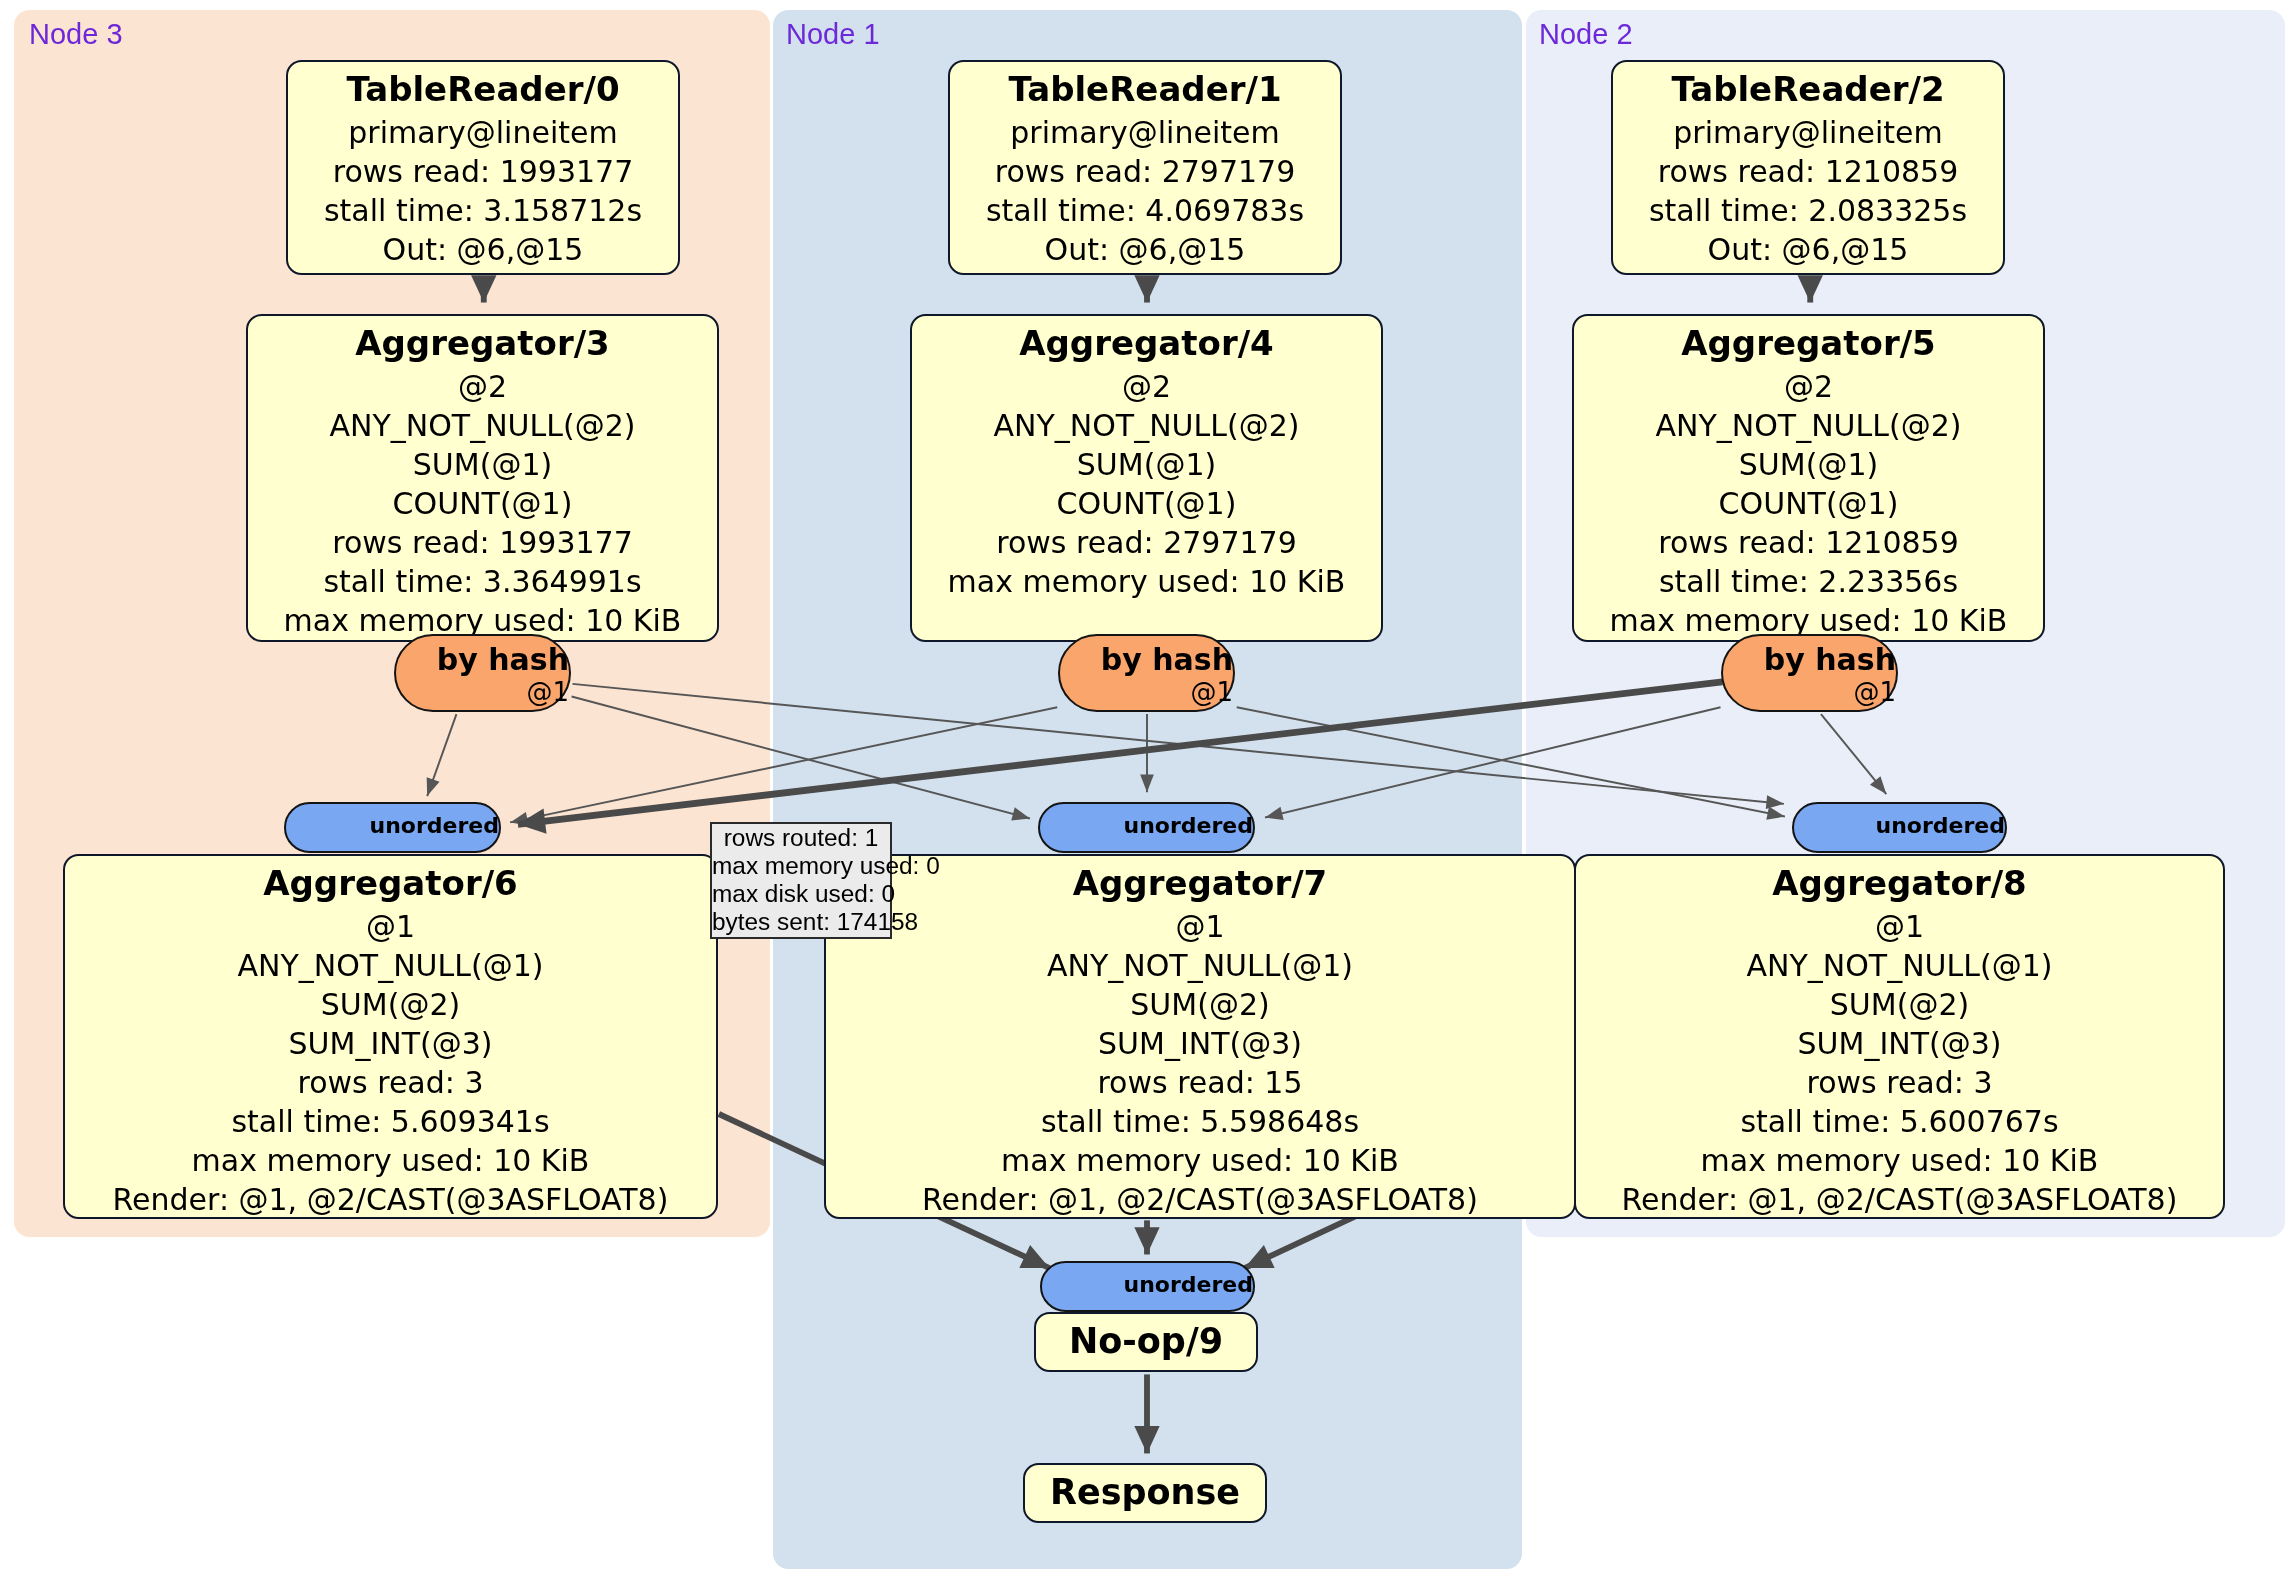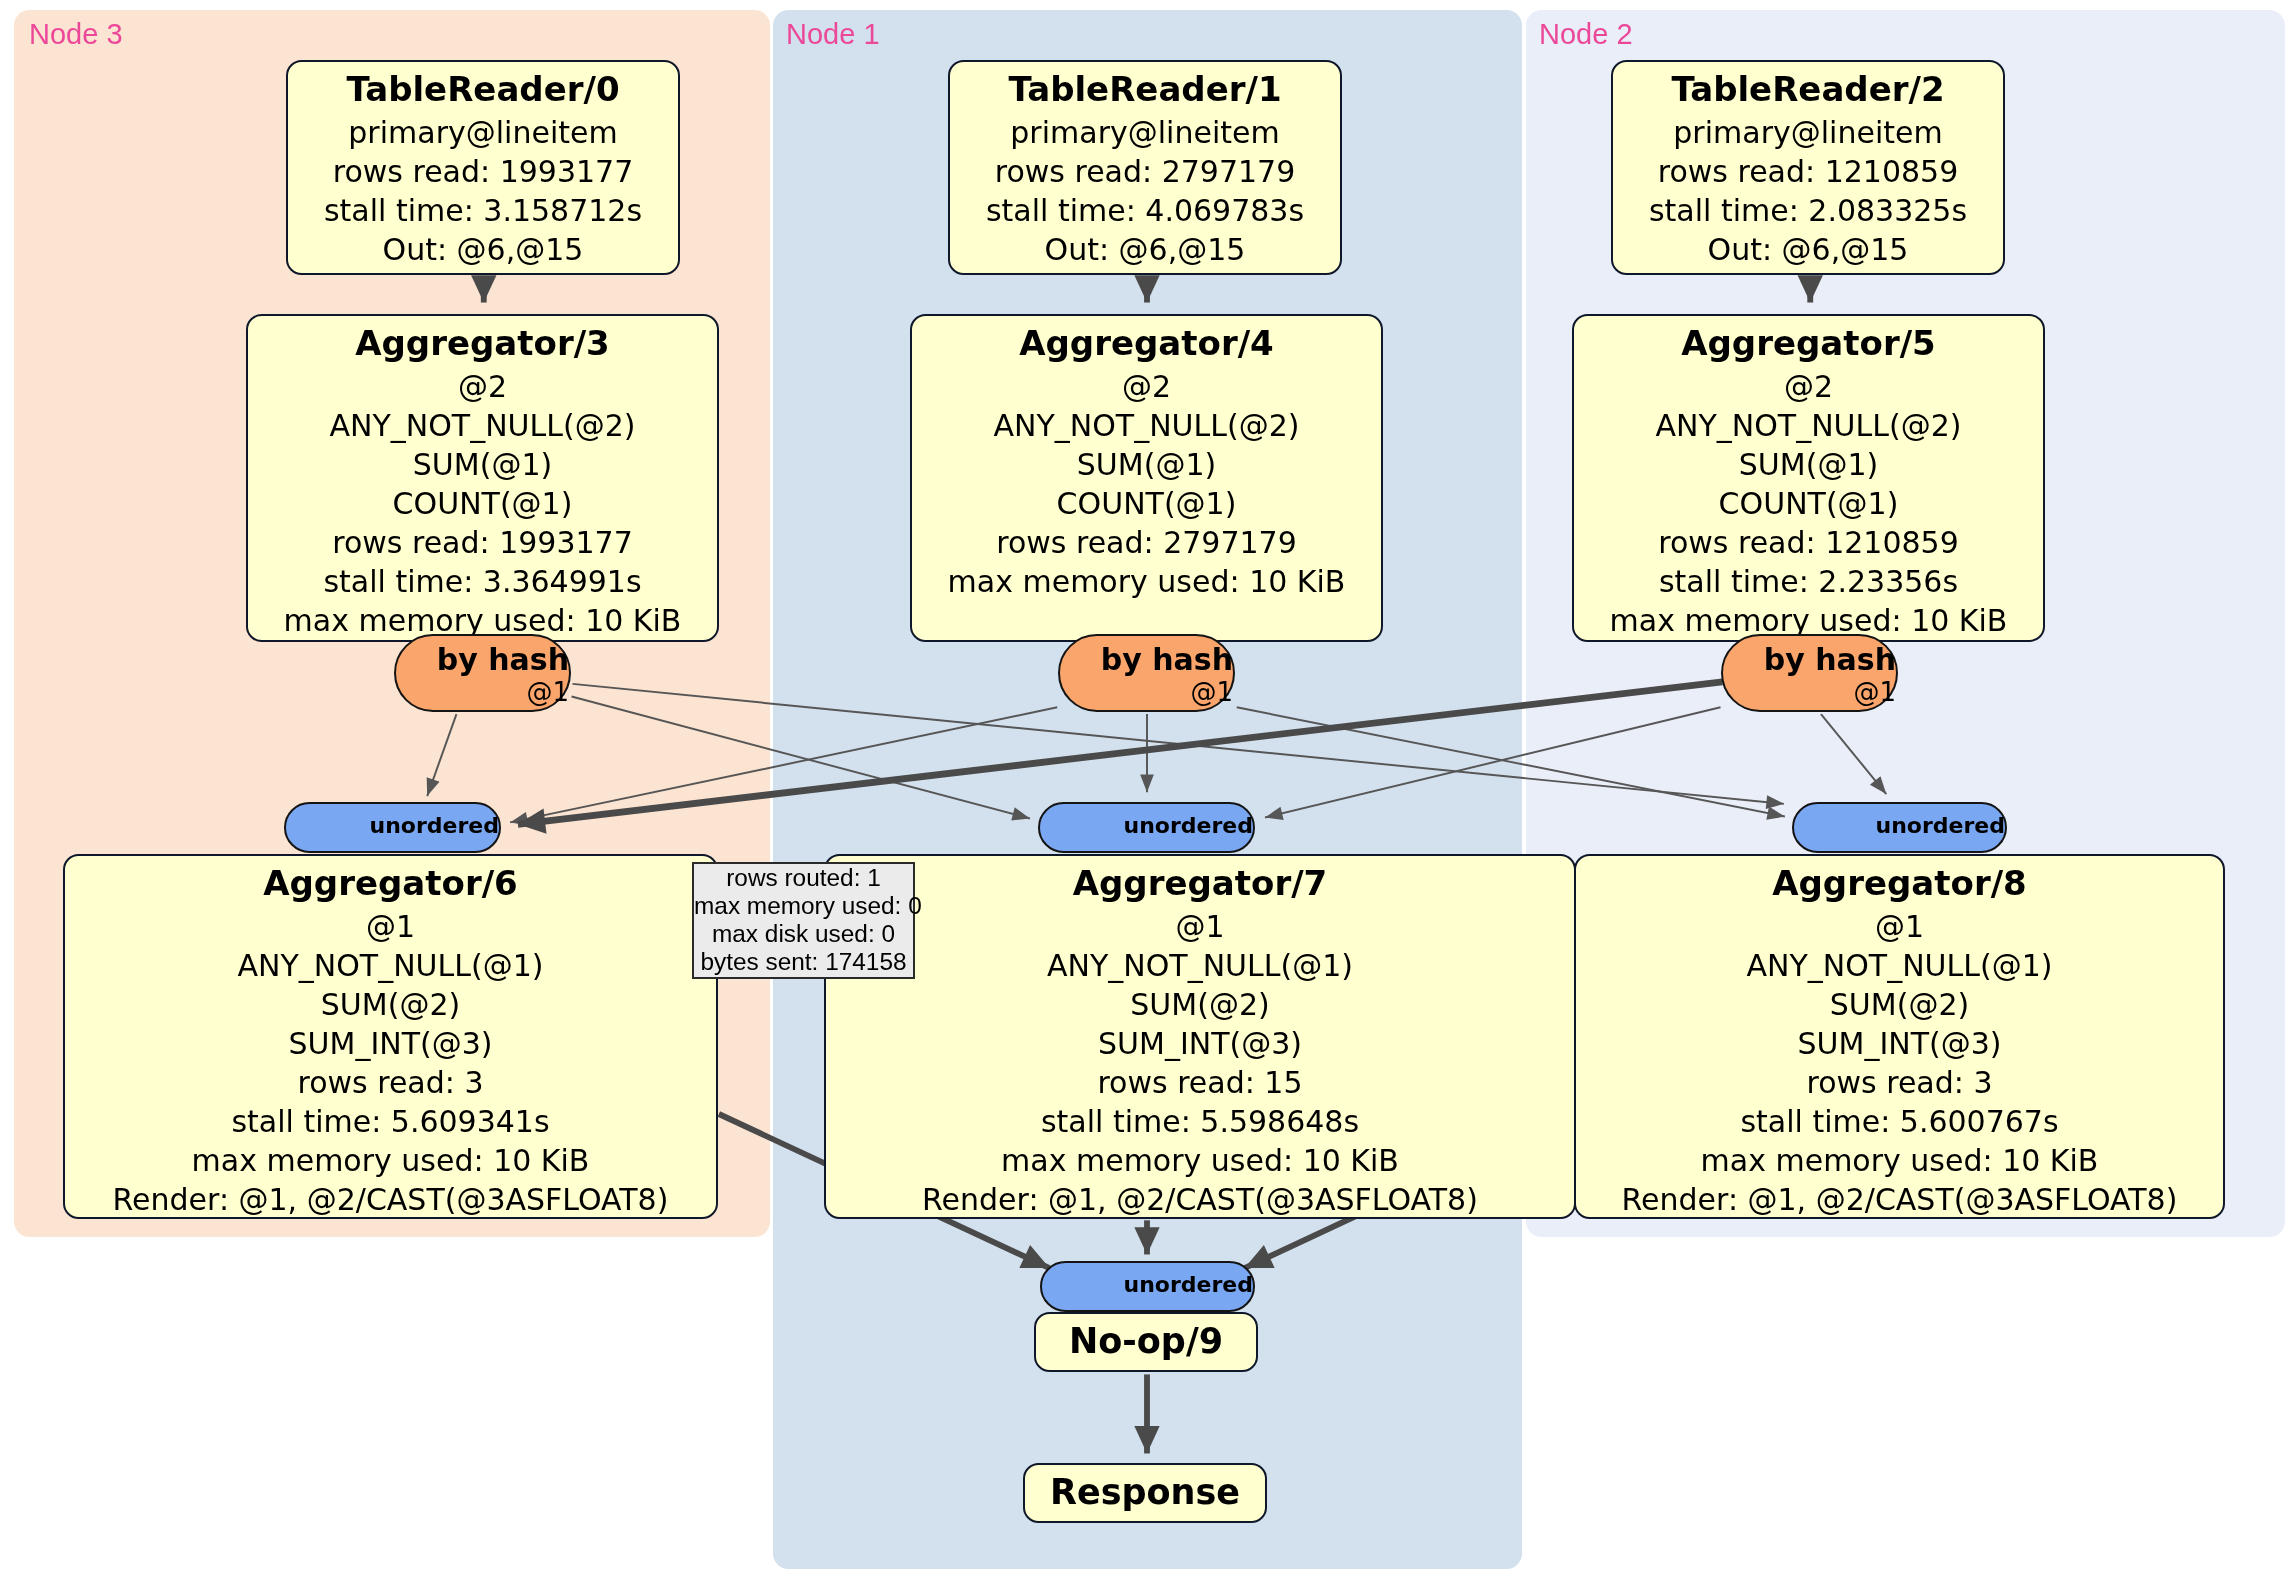--- a/index.html
+++ b/index.html
@@ -1,21 +1,21 @@
 <!DOCTYPE html>
 <html><head>
 <meta charset="utf-8">
 <style>
   html,body{margin:0;padding:0;background:#ffffff;}
   #stage{position:relative;width:2294px;height:1596px;background:#ffffff;overflow:hidden;
          font-family:"DejaVu Sans",sans-serif;}
   *{box-sizing:border-box;}
 
   .region{position:absolute;border-radius:15.6px;}
-  .region-label{position:absolute;font-family:"Liberation Sans",sans-serif;font-size:29px;color:#ec4899;}
+  .region-label{position:absolute;font-family:"Liberation Sans",sans-serif;font-size:29px;color:#6d28d9;}
 
   .edges{position:absolute;left:0;top:0;}
   .edge{stroke:#565656;stroke-width:2;fill:none;}
   .edge-thick{stroke:#4a4a4a;stroke-width:6;fill:none;}
   .edge-hl{stroke:#4a4a4a;stroke-width:7;fill:none;}
 
   .pbox{position:absolute;background:#ffffcf;border:2px solid #0f172a;border-radius:15.6px;
         text-align:center;color:#000;}
   .pbox .box-title{font-weight:bold;font-size:34px;line-height:47px;padding-top:3.9px;}
   .pbox .bline{font-size:30px;line-height:39px;white-space:nowrap;}
@@ -208,21 +208,21 @@
     <div class="r-label">unordered</div>
   </div>
 
   <div class="pbox small" style="left:1034px;top:1312px;width:224px;height:60px;">
     <div class="box-title">No-op/9</div>
   </div>
   <div class="pbox small" style="left:1023px;top:1463px;width:244px;height:60px;">
     <div class="box-title">Response</div>
   </div>
 
-  <div class="tooltip" style="left:692px;top:822px;width:223px;height:117px;margin-top:40px;">
+  <div class="tooltip" style="left:710px;top:822px;width:182px;height:117px;">
     <div>
         <div class="bline">rows routed: 1</div>
         <div class="bline">max memory used: 0</div>
         <div class="bline">max disk used: 0</div>
         <div class="bline">bytes sent: 174158</div>
       </div>
   </div>
 
 </div>
 

